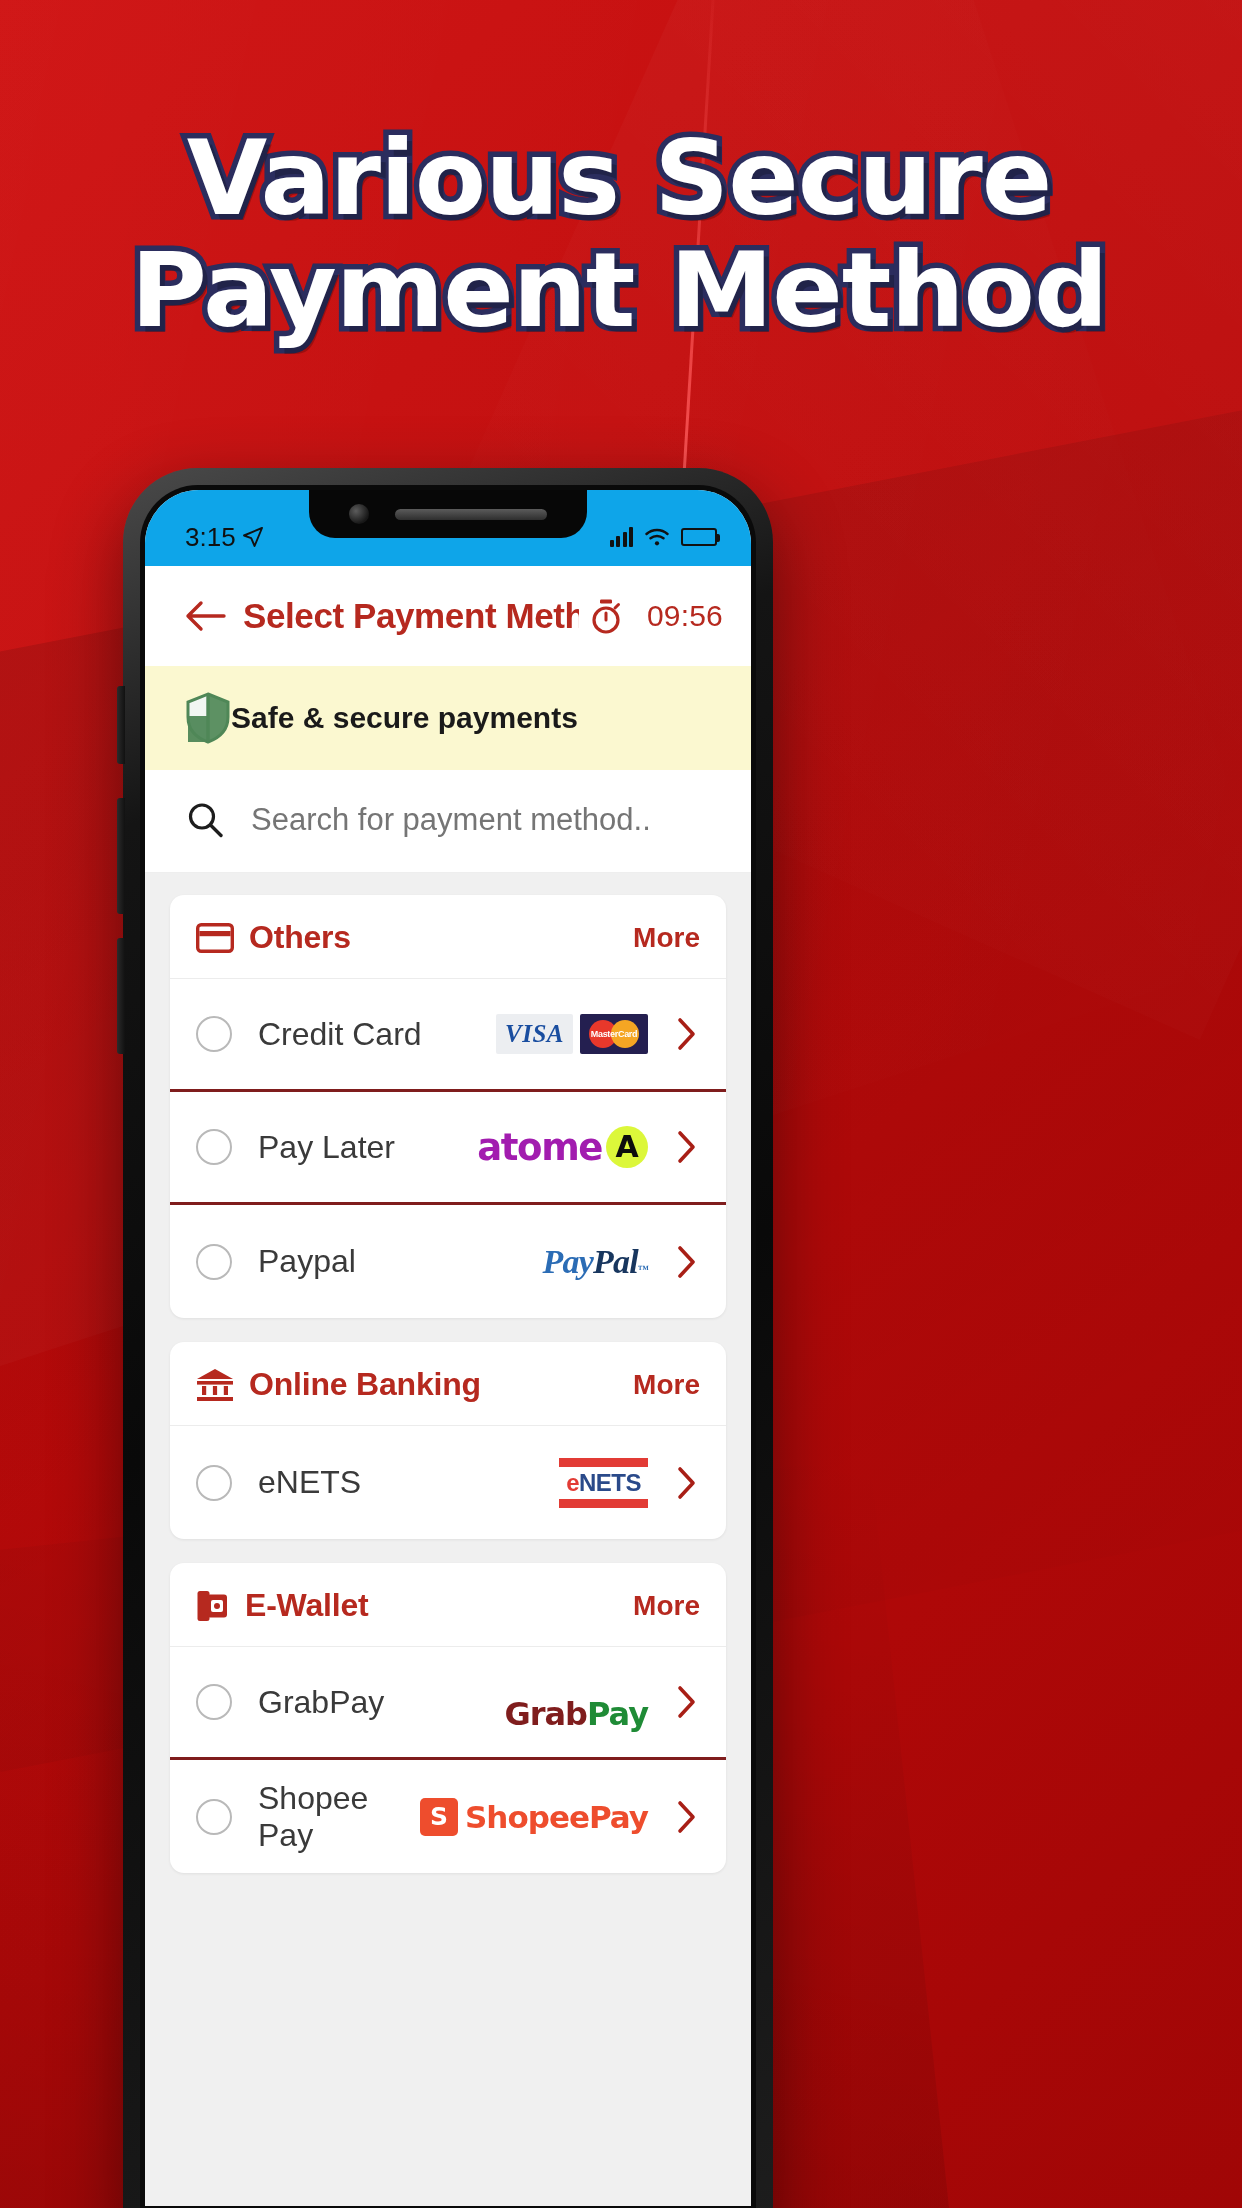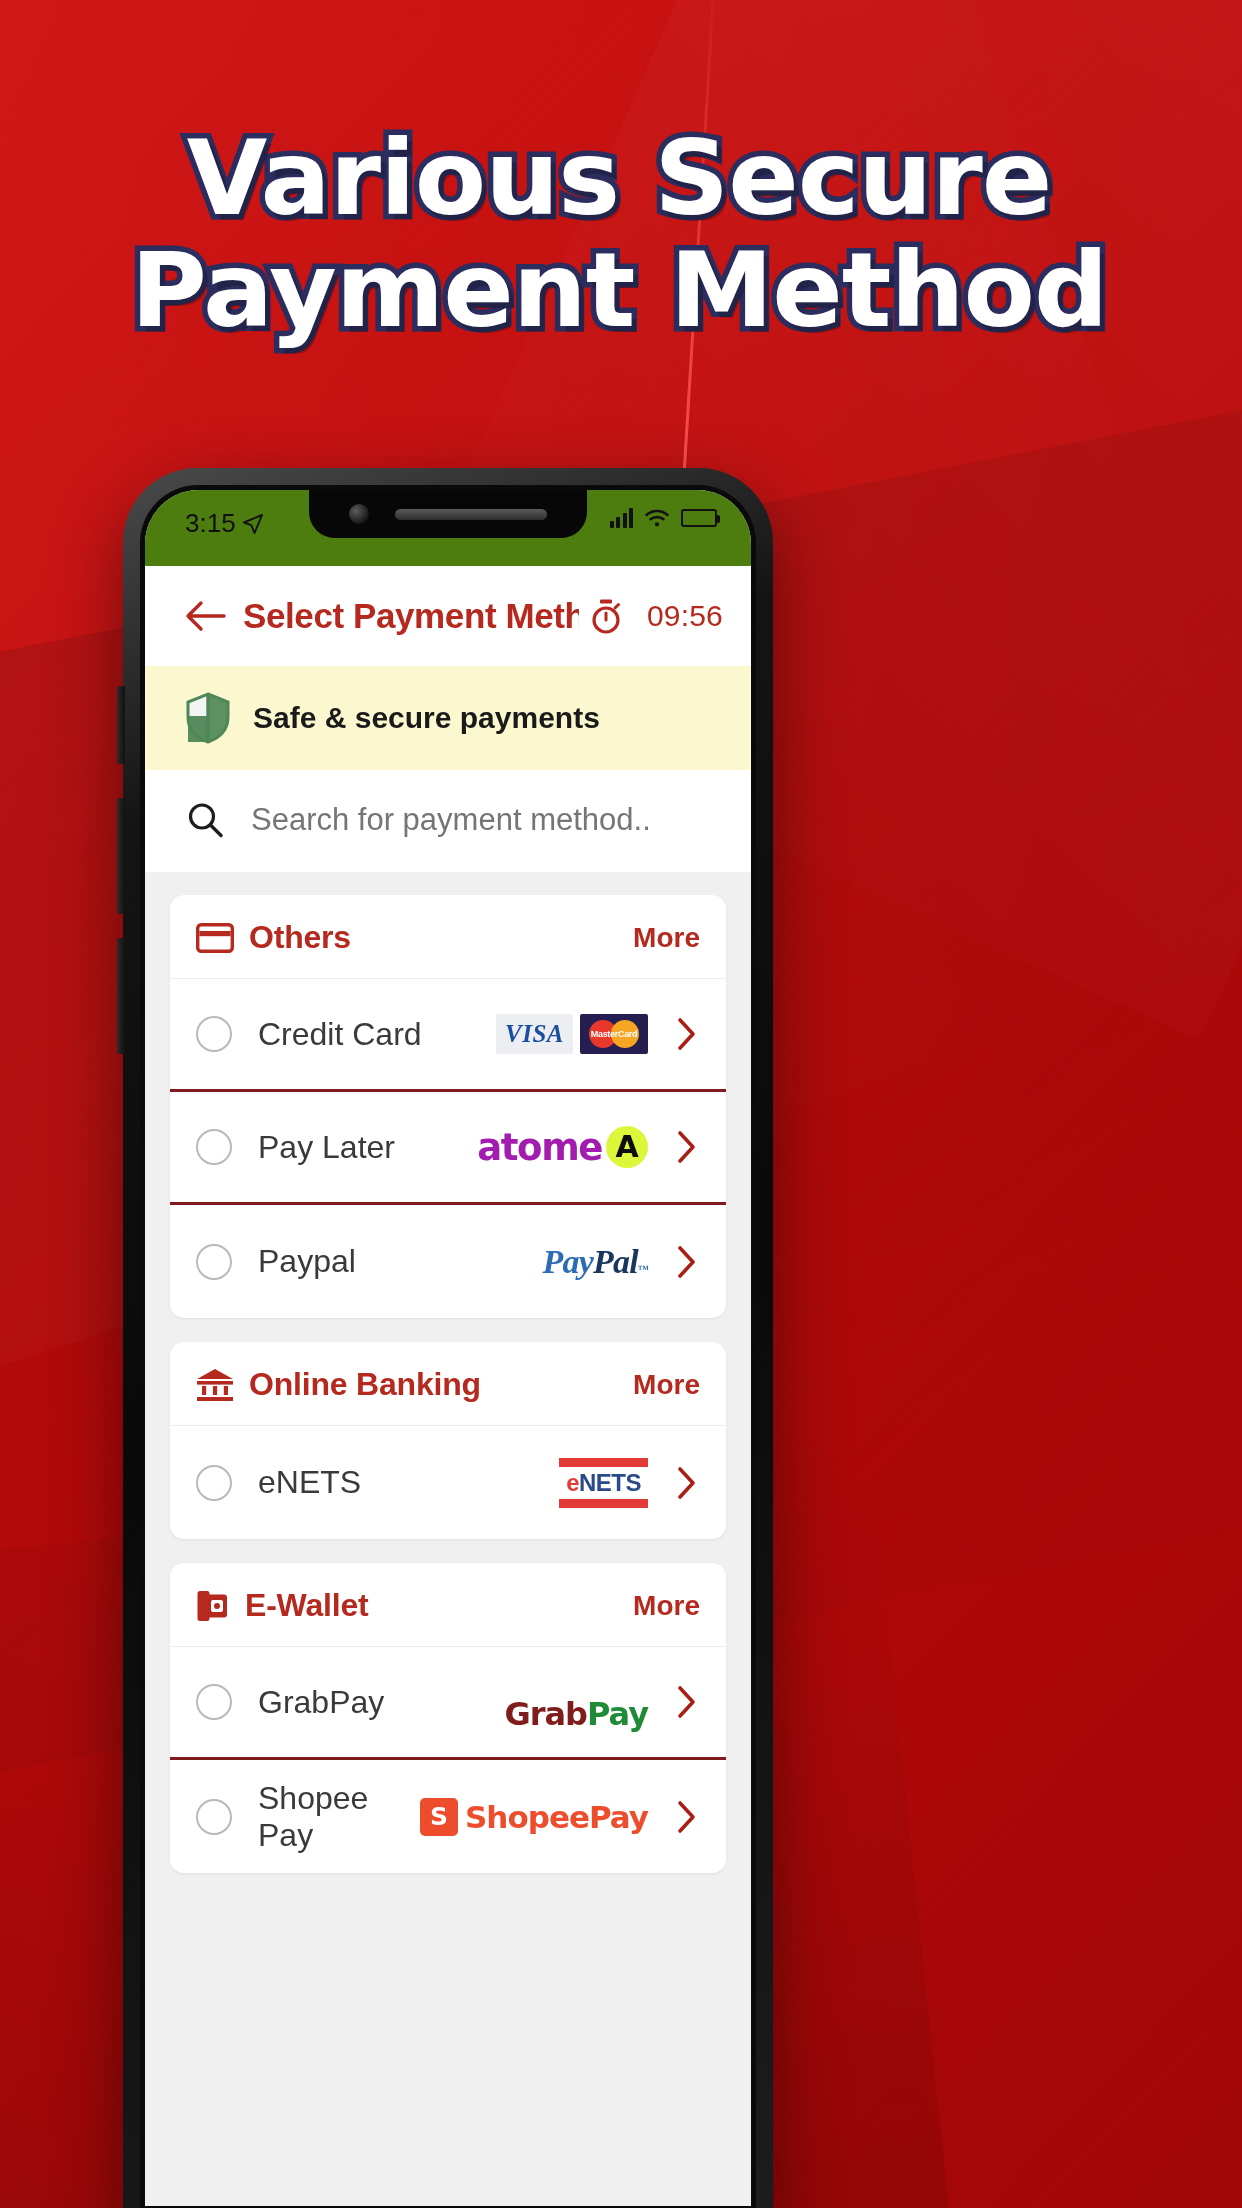--- a/index.html
+++ b/index.html
@@ -128,23 +128,23 @@
   }
   .notch-speaker {
     width:152px; height:11px; border-radius:6px;
     background:linear-gradient(180deg,#5b5b5b,#2e2e2e);
   }
 
   
   .statusbar {
     position:relative;
     height:76px;
-    display:flex; align-items:flex-start; justify-content:space-between;
+    display:flex; align-items:center; justify-content:space-between;
     padding:18px 34px 0 40px;
-    background:#4d7c0f;
+    background:#0ea5e9;
     z-index:10;
   }
   .status-left {
     display:flex; align-items:center; gap:5px;
     font-size:26px; font-weight:400; color:#111;
   }
   .loc-arrow { display:block; }
   .status-right { display:flex; align-items:center; gap:11px; }
   .sig { display:flex; align-items:flex-end; gap:2.5px; height:20px; }
   .sig i { display:block; width:4px; background:#111; border-radius:1px; }
@@ -191,21 +191,21 @@
   }
   .timer {
     display:flex; align-items:center; gap:24px;
     flex:0 0 auto;
     color:#b6291f;
   }
   .timer-text { font-size:30px; font-weight:400; letter-spacing:0.2px; }
 
   
   .safe-banner {
-    display:flex; align-items:center; gap:22px;
+    display:flex; align-items:center; 
     background:#fbf8d0;
     padding:26px 40px;
   }
   .safe-text { font-size:30px; font-weight:bold; color:#1a1a1a; }
 
   
   .search-row {
     display:flex; align-items:center; gap:26px;
     background:#fff;
     padding:30px 40px 32px 40px;

